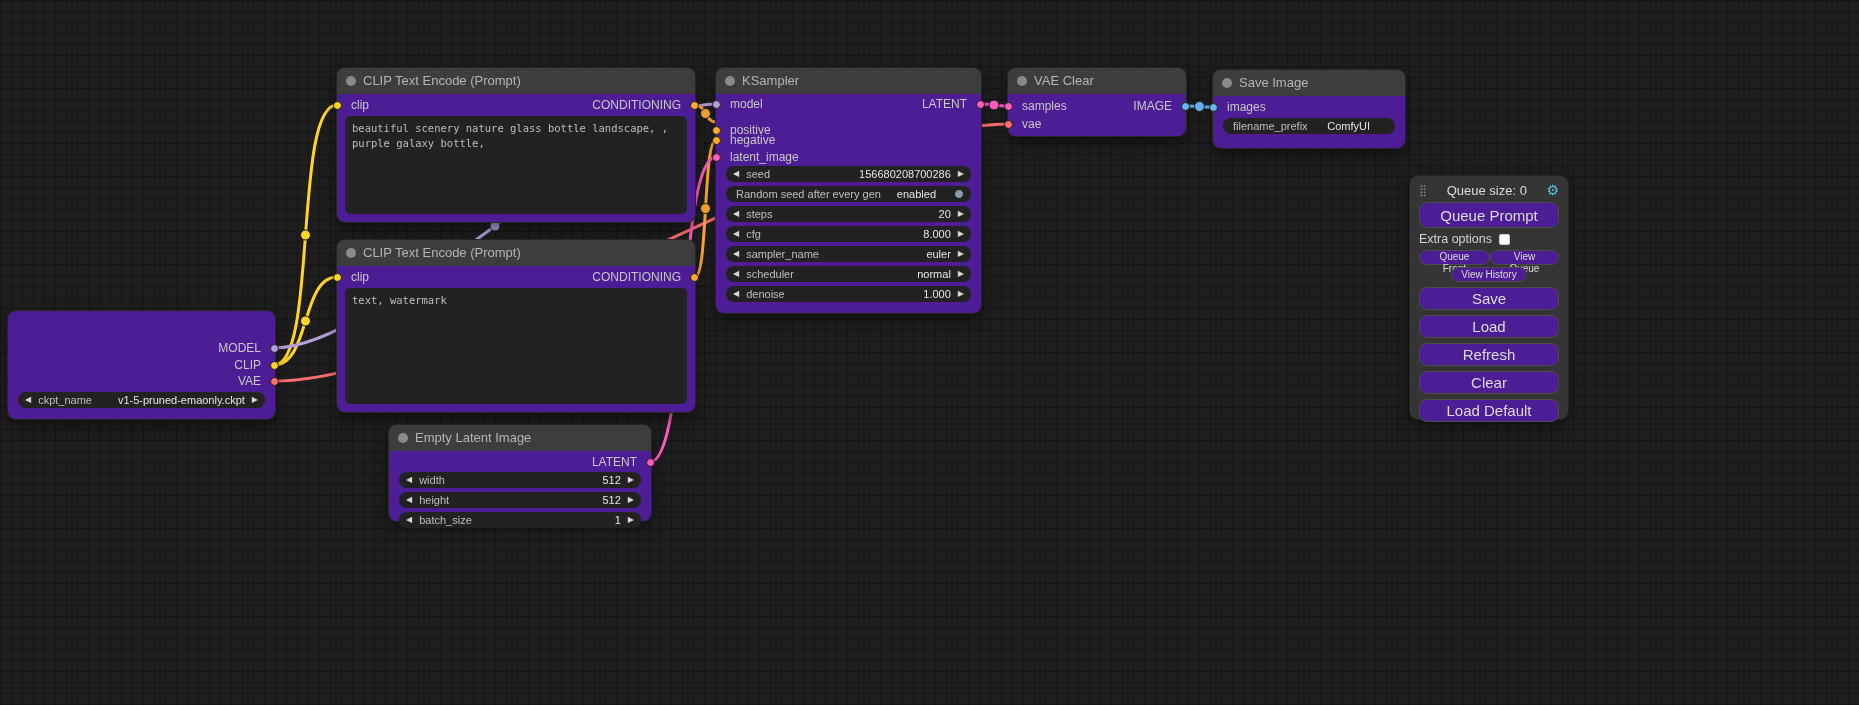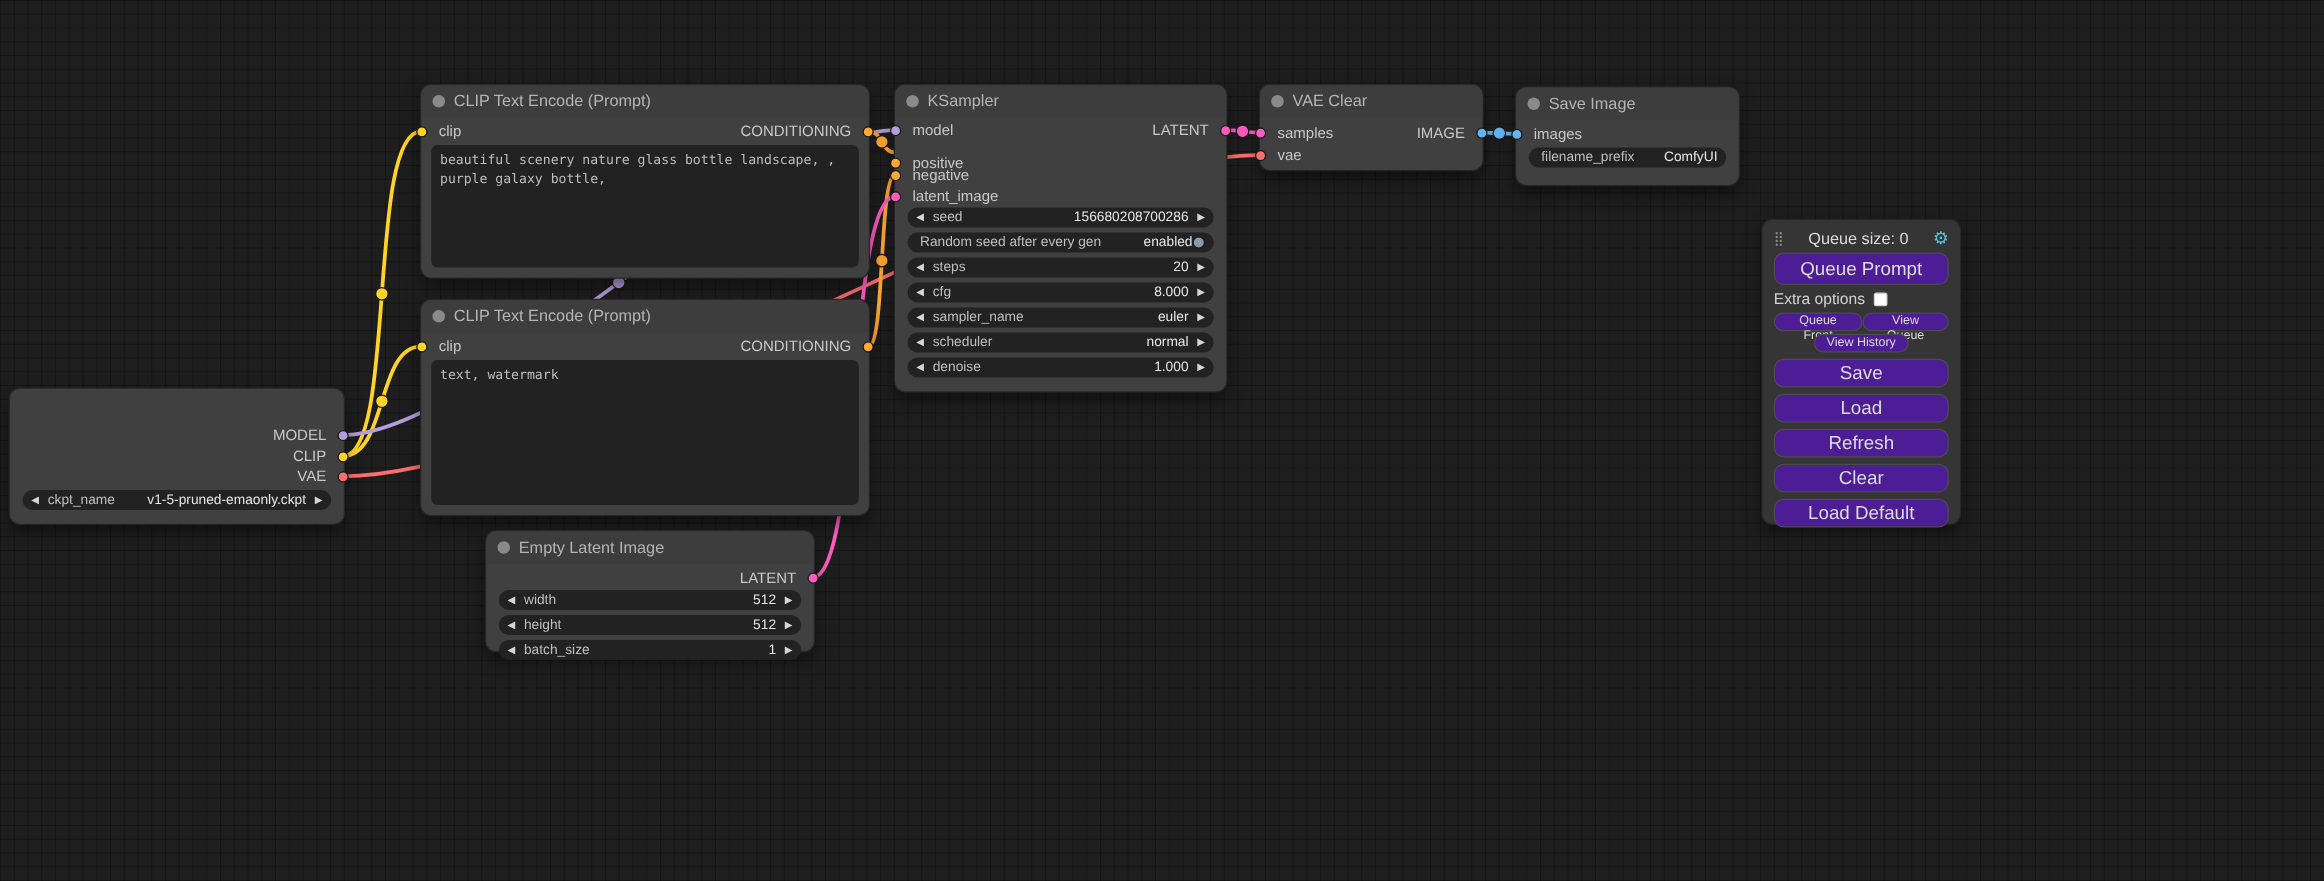--- a/index.html
+++ b/index.html
@@ -29,21 +29,21 @@
   .link-dot.model { fill:var(--model); }
   .link-dot.clip { fill:var(--clip); }
   .link-dot.vae { fill:var(--vae); }
   .link-dot.conditioning { fill:var(--conditioning); }
   .link-dot.latent { fill:var(--latent); }
   .link-dot.image { fill:var(--image); }
 
   
   .node {
     position:absolute; z-index:2;
-    background:#404040; border-radius:8px;
+    background:#4c1d95; border-radius:8px;
     box-shadow: 0 0 0 1px #262626, 0 6px 14px rgba(0,0,0,0.5);
   }
   .node-header {
     height:26px; background:#3d3d3d; border-radius:8px 8px 0 0;
     position:relative; line-height:26px;
   }
   .collapse-dot {
     position:absolute; left:9px; top:8px; width:10px; height:10px;
     border-radius:50%; background:#8a8a8a;
   }
@@ -75,21 +75,21 @@
   .widget-col { position:absolute; left:10px; right:10px; display:flex; flex-direction:column; gap:4px; }
   .widget-row {
     height:16px; background:#222; border-radius:8px;
     display:flex; align-items:center; padding:0 7px;
     font-size:11px; color:#bfbfbf; white-space:nowrap;
   }
   .widget-row .arrow { font-size:8px; color:#d6d6d6; line-height:16px; }
   .widget-row .wlabel { margin-left:7px; }
   .widget-row.no-arrows .wlabel { margin-left:3px; }
   .widget-row .wvalue { flex:1; text-align:right; margin-right:7px; color:#e6e6e6; }
-  .widget-row.no-arrows .wvalue { margin-right:0; }
+  .widget-row.no-arrows .wvalue { margin-right:18px; }
   .toggle-knob { width:10px; height:10px; border-radius:50%; background:#8a99ad; border:1px solid #1c1c1c; flex:0 0 auto; }
 
   
   .queue-panel {
     position:absolute; left:1410px; top:176px; width:158px; height:243px; z-index:3;
     background:#353535; border-radius:8px; padding:5px 9px 7px;
     box-shadow: 0 0 0 1px #262626, 0 6px 14px rgba(0,0,0,0.5);
   }
   .qp-header { display:flex; align-items:center; justify-content:space-between; height:18px; }
   .qsize { font-size:13px; color:#dcdcdc; }
@@ -299,21 +299,21 @@
   <div class="slot in" style="top:48px">
     <span class="port vae"></span>
     <span>vae</span>
   </div>
   <div class="slot out" style="top:30px">
     <span>IMAGE</span>
     <span class="port image"></span>
   </div>
 </div>
 
-<div class="node" style="left:1213px; top:70px; width:178px; height:78px;">
+<div class="node" style="left:1213px; top:70px; width:192px; height:78px;">
   <div class="node-header">
     <span class="collapse-dot"></span>
     <div class="node-title">Save Image</div>
   </div>
   <div class="slot in" style="top:29px">
     <span class="port image"></span>
     <span>images</span>
   </div>
   <div class="widget-col" style="top:48px">
     <div class="widget-row no-arrows">

